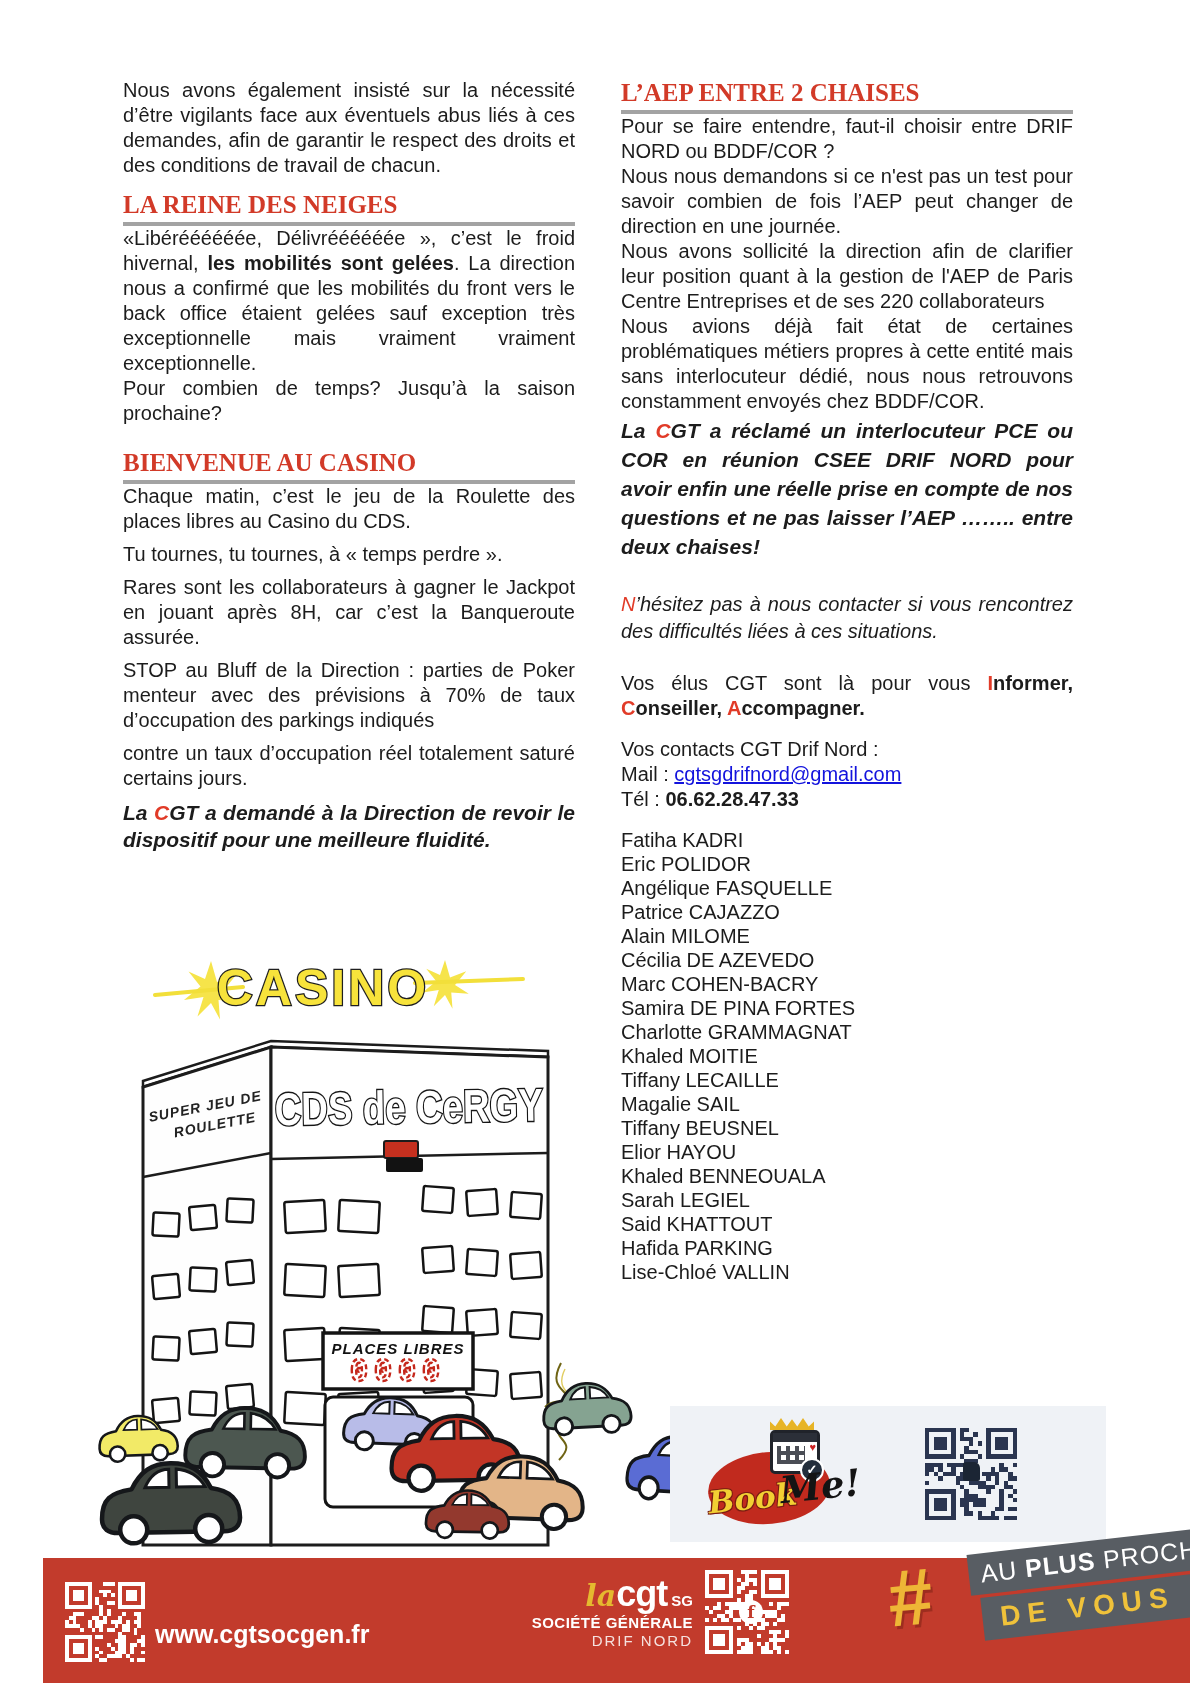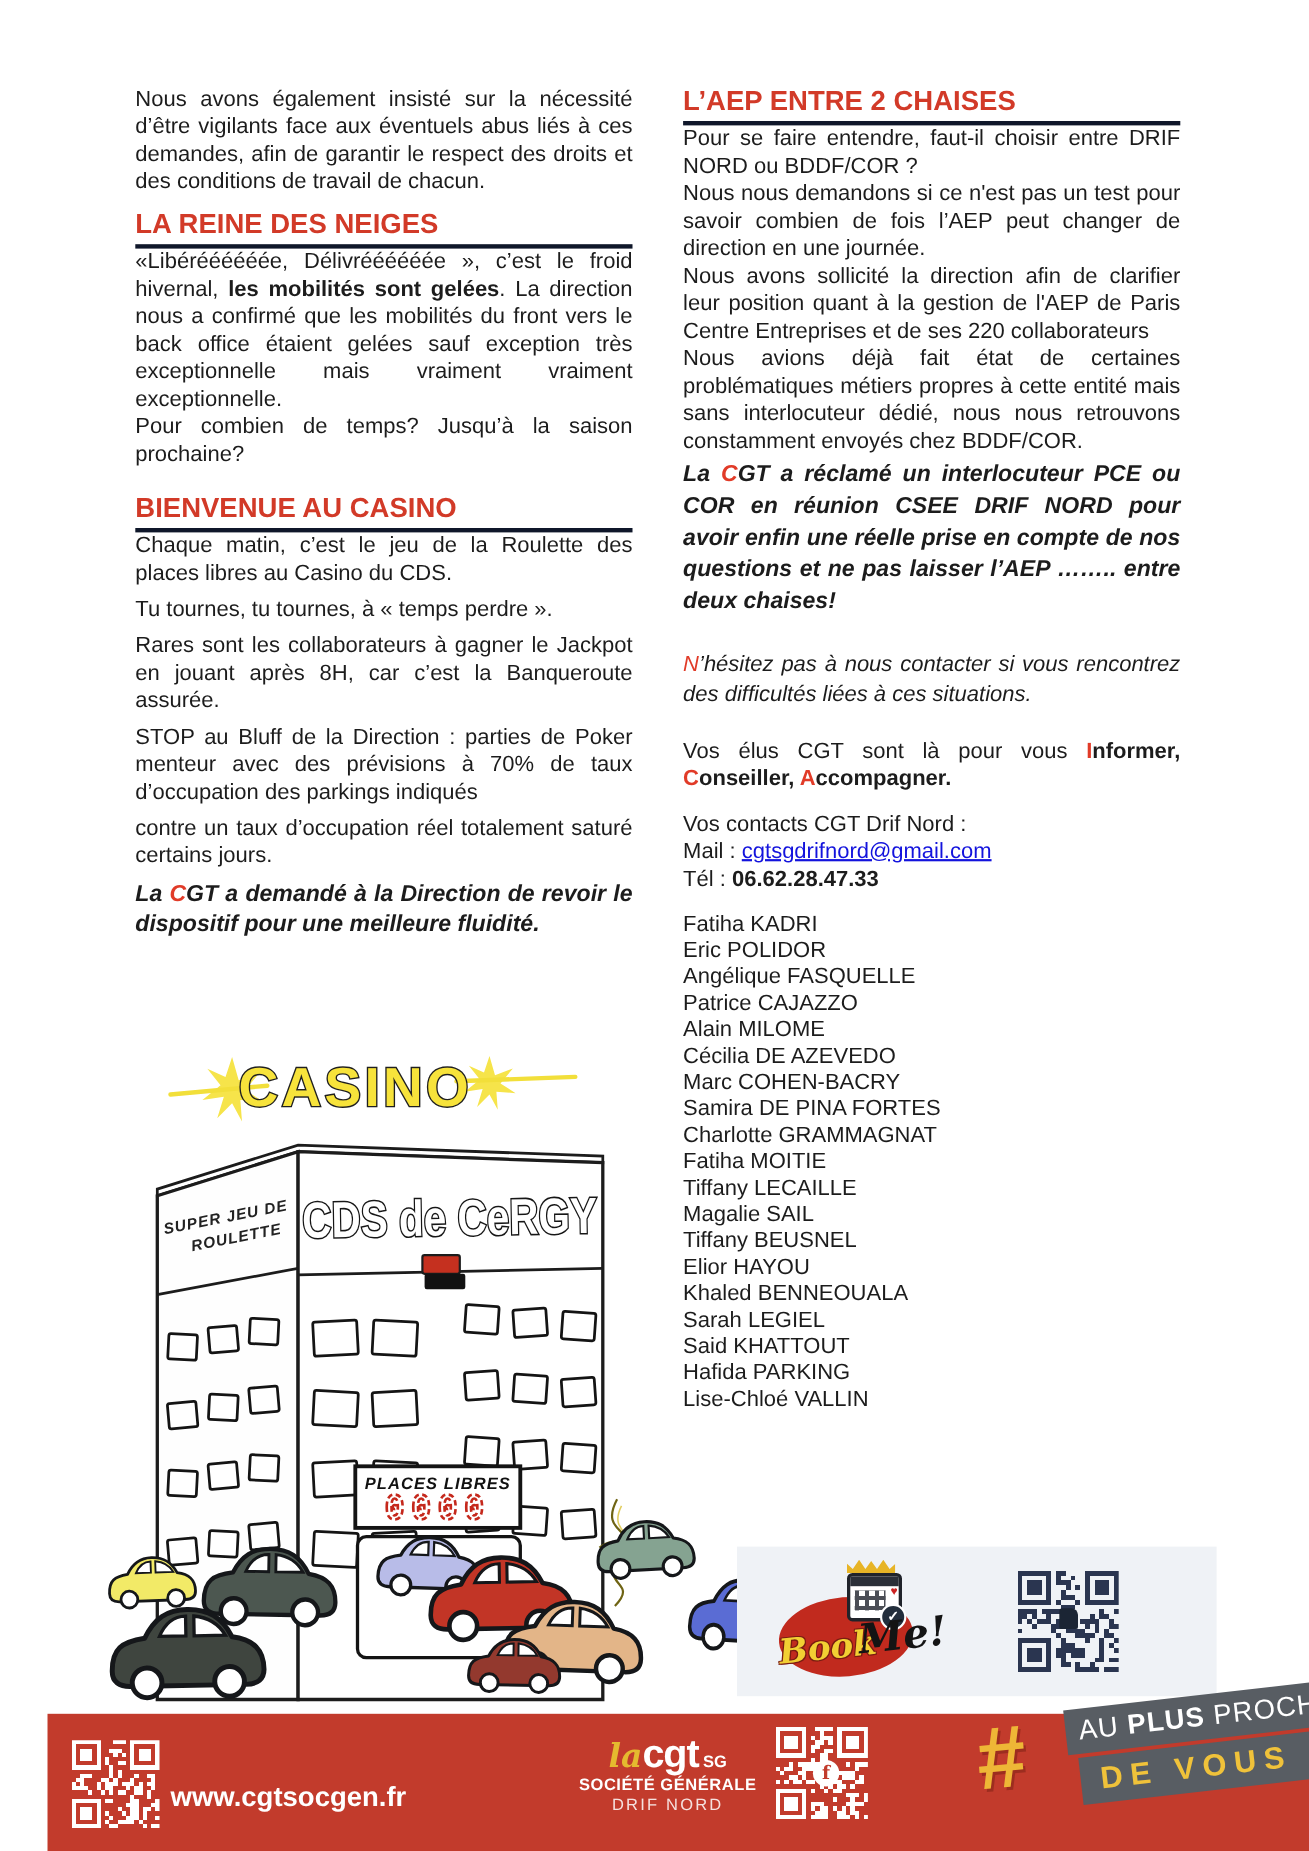--- a/index.html
+++ b/index.html
@@ -3,21 +3,21 @@
 <meta charset="utf-8">
 <style>
   html,body{margin:0;padding:0;background:#fff;}
   .page{position:relative;width:1190px;height:1683px;background:#fff;overflow:hidden;
         font-family:"Liberation Sans",sans-serif;color:#1c1c1c;margin-left:43px;}
   .col{position:absolute;top:78px;}
   .col-left{left:80px;width:452px;}
   .col-right{left:578px;width:452px;}
   p{margin:0;font-size:20px;line-height:25px;text-align:justify;}
   h2{margin:0;font-size:25px;line-height:29px;font-weight:bold;color:#d23a28;
-     border-bottom:4px solid #0f172a;padding-bottom:3px;}
+     border-bottom:4px solid #a3a3a3;padding-bottom:3px;font-family:Liberation Serif, serif;}
   h2 .h-line{display:block;}
   .mt12{margin-top:12px;} .mt22{margin-top:22px;}
   .sec-parking p{margin-bottom:8px;}
   .concl{font-weight:bold;font-style:italic;font-size:21px;line-height:27px;}
   .concl-aep{line-height:29px;margin-top:2px;}
   .red-init{color:#e13b28;}
   .note{font-style:italic;font-size:20px;line-height:27px;margin-top:30px;}
   .elus{margin-top:26px;}
   .elus b{font-weight:bold;}
   .contacts{margin-top:16px;}
@@ -46,21 +46,21 @@
     font-size:31px;color:#f2cf33;text-shadow:1px 1px 0 #7a1d12,-1px 1px 0 #7a1d12,1px -1px 0 #7a1d12,-1px -1px 0 #7a1d12;transform:rotate(-6deg);}
   .bm-me{position:absolute;left:72px;top:46px;font-family:"DejaVu Serif",serif;font-style:italic;font-weight:bold;
     font-size:37px;color:#141414;transform:rotate(-6deg);}
   .bookme-qr{position:absolute;left:255px;top:22px;width:92px;height:92px;}
   .bm-dino{position:absolute;left:38px;top:34px;width:17px;height:19px;background:#1b2534;border-radius:3px 6px 2px 2px;}
   
   .page-footer{position:absolute;left:0;top:1558px;width:1190px;height:125px;background:#c23b2c;}
   .footer-qr{position:absolute;left:22px;top:24px;width:80px;height:80px;}
   .footer-site{position:absolute;left:112px;top:62px;color:#fff;font-weight:bold;font-size:25px;}
   .footer-logo{position:absolute;left:478px;top:12px;width:268px;display:flex;align-items:center;}
-  .fl-text{width:172px;text-align:center;color:#fff;line-height:1.05;}
+  .fl-text{width:172px;text-align:right;color:#fff;line-height:1.05;}
   .fl-la{font-family:"DejaVu Serif",serif;font-style:italic;font-weight:bold;font-size:30px;color:#e5b92f;}
   .fl-cgt{font-weight:bold;font-size:36px;letter-spacing:-1px;}
   .fl-sg{font-weight:bold;font-size:15px;}
   .fl-org{font-weight:bold;font-size:15px;letter-spacing:.5px;margin-top:2px;}
   .fl-region{font-size:15px;letter-spacing:2px;opacity:.85;margin-top:3px;}
   .footer-fbqr{position:relative;width:84px;height:84px;margin-left:12px;}
   .fb-center{position:absolute;left:30px;top:30px;width:24px;height:24px;background:#fff;border-radius:50%;
     color:#c23b2c;font-family:"DejaVu Serif",serif;font-weight:bold;font-size:17px;line-height:24px;text-align:center;}
   .hash-banner{position:absolute;left:845px;top:-20px;width:345px;height:140px;}
   .hash{position:absolute;left:0;top:14px;font-size:80px;font-weight:bold;color:#eeb636;transform:rotate(-5deg);
@@ -220,21 +220,21 @@
 
     <div class="name-row">Fatiha KADRI</div>
         <div class="name-row">Eric POLIDOR</div>
         <div class="name-row">Angélique FASQUELLE</div>
         <div class="name-row">Patrice CAJAZZO</div>
         <div class="name-row">Alain MILOME</div>
         <div class="name-row">Cécilia DE AZEVEDO</div>
         <div class="name-row">Marc COHEN-BACRY</div>
         <div class="name-row">Samira DE PINA FORTES</div>
         <div class="name-row">Charlotte GRAMMAGNAT</div>
-        <div class="name-row">Fatiha MOITIE</div>
+        <div class="name-row">Khaled MOITIE</div>
         <div class="name-row">Tiffany LECAILLE</div>
         <div class="name-row">Magalie SAIL</div>
         <div class="name-row">Tiffany BEUSNEL</div>
         <div class="name-row">Elior HAYOU</div>
         <div class="name-row">Khaled BENNEOUALA</div>
         <div class="name-row">Sarah LEGIEL</div>
         <div class="name-row">Said KHATTOUT</div>
         <div class="name-row">Hafida PARKING</div>
         <div class="name-row">Lise-Chloé VALLIN</div>
       </div>

